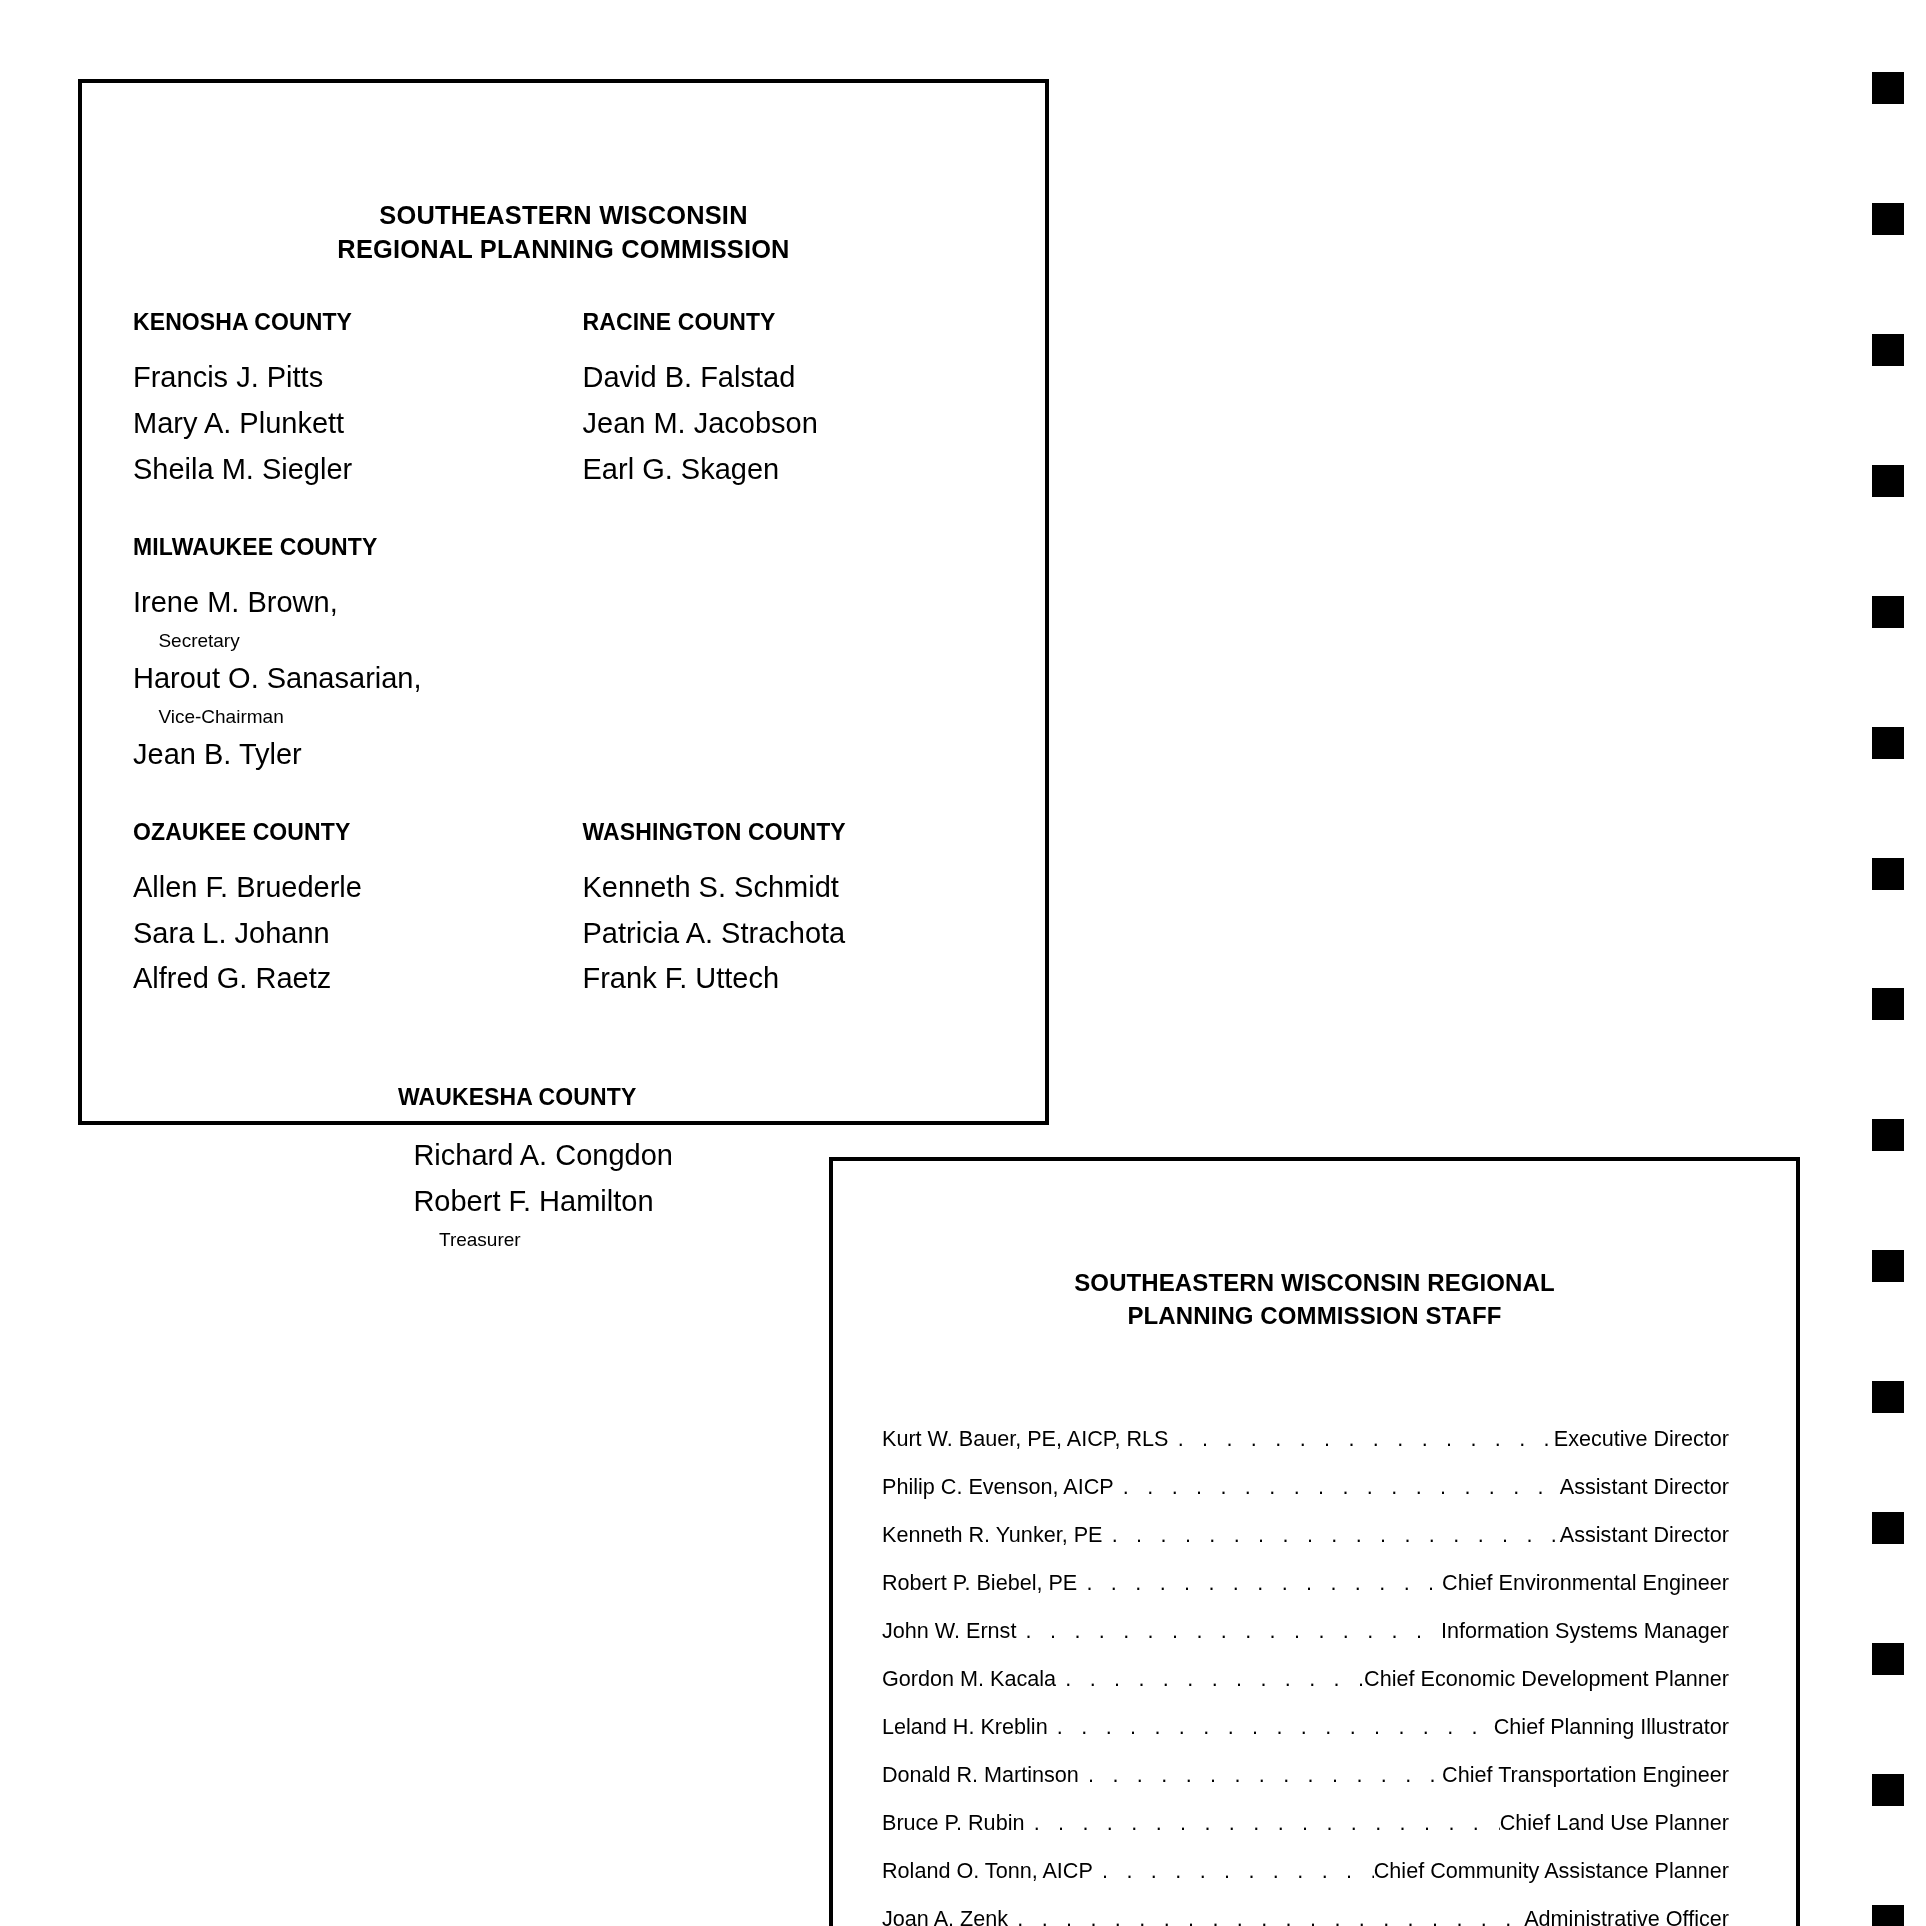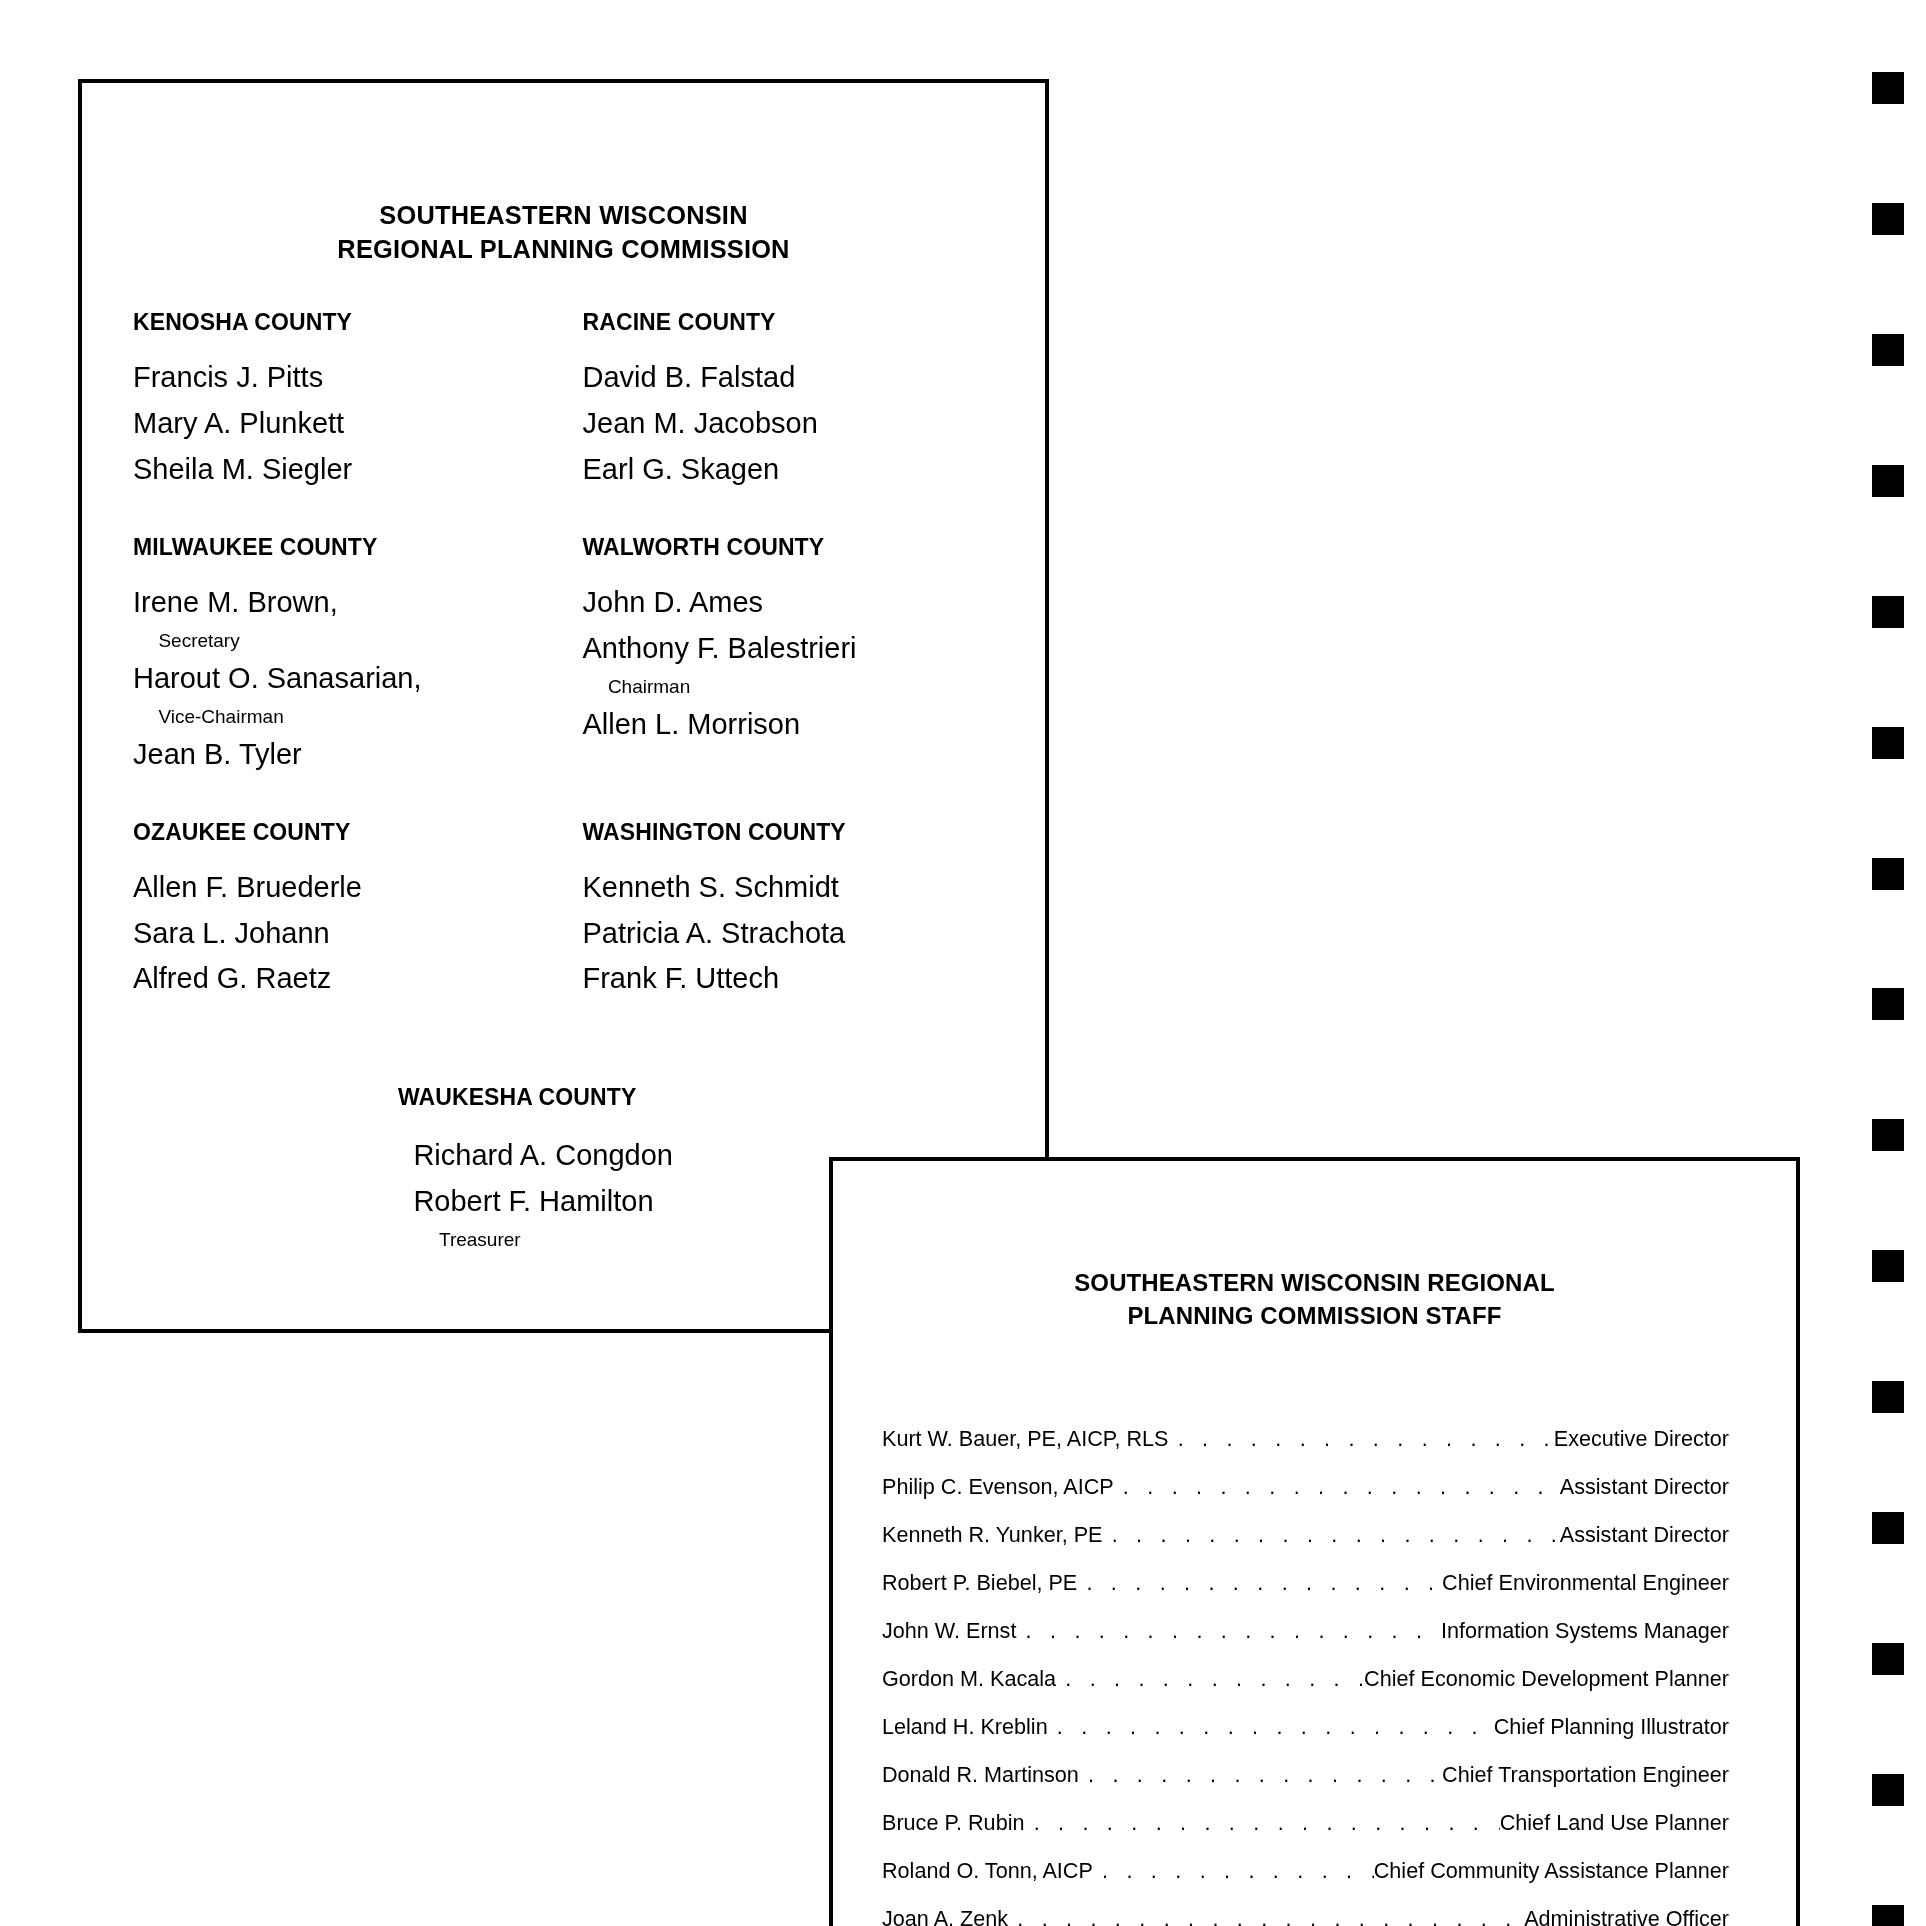--- a/index.html
+++ b/index.html
@@ -28,21 +28,21 @@
     border: 4.2px solid #000000;
     background: #ffffff;
     box-sizing: border-box;
   }
 
   
   #commission-box {
     left: 78px;
     top: 79px;
     width: 971px;   
-    height: 1254px;  
+    height: 1046px;  
     z-index: 2;
   }
 
   
   #staff-box {
     left: 829px;
     top: 1157px;
     width: 971px;   
     height: 1305px;  
     z-index: 3;
@@ -202,27 +202,20 @@
       <div class="county-gap"></div>
 
       <div class="county-row">
         <div class="county-col">
           <div class="county-head">MILWAUKEE COUNTY</div>
           <div class="county-name">Irene M. Brown,</div>
           <div class="county-role">Secretary</div>
           <div class="county-name">Harout O. Sanasarian,</div>
           <div class="county-role">Vice-Chairman</div>
           <div class="county-name">Jean B. Tyler</div>
-        </div>
-        <div class="county-col right">
-          <div class="county-head">WALWORTH COUNTY</div>
-          <div class="county-name">John D. Ames</div>
-          <div class="county-name">Anthony F. Balestrieri</div>
-          <div class="county-role">Chairman</div>
-          <div class="county-name">Allen L. Morrison</div>
         </div>
       </div>
 
       <div class="county-gap"></div>
 
       <div class="county-row">
         <div class="county-col">
           <div class="county-head">OZAUKEE COUNTY</div>
           <div class="county-name">Allen F. Bruederle</div>
           <div class="county-name">Sara L. Johann</div>

